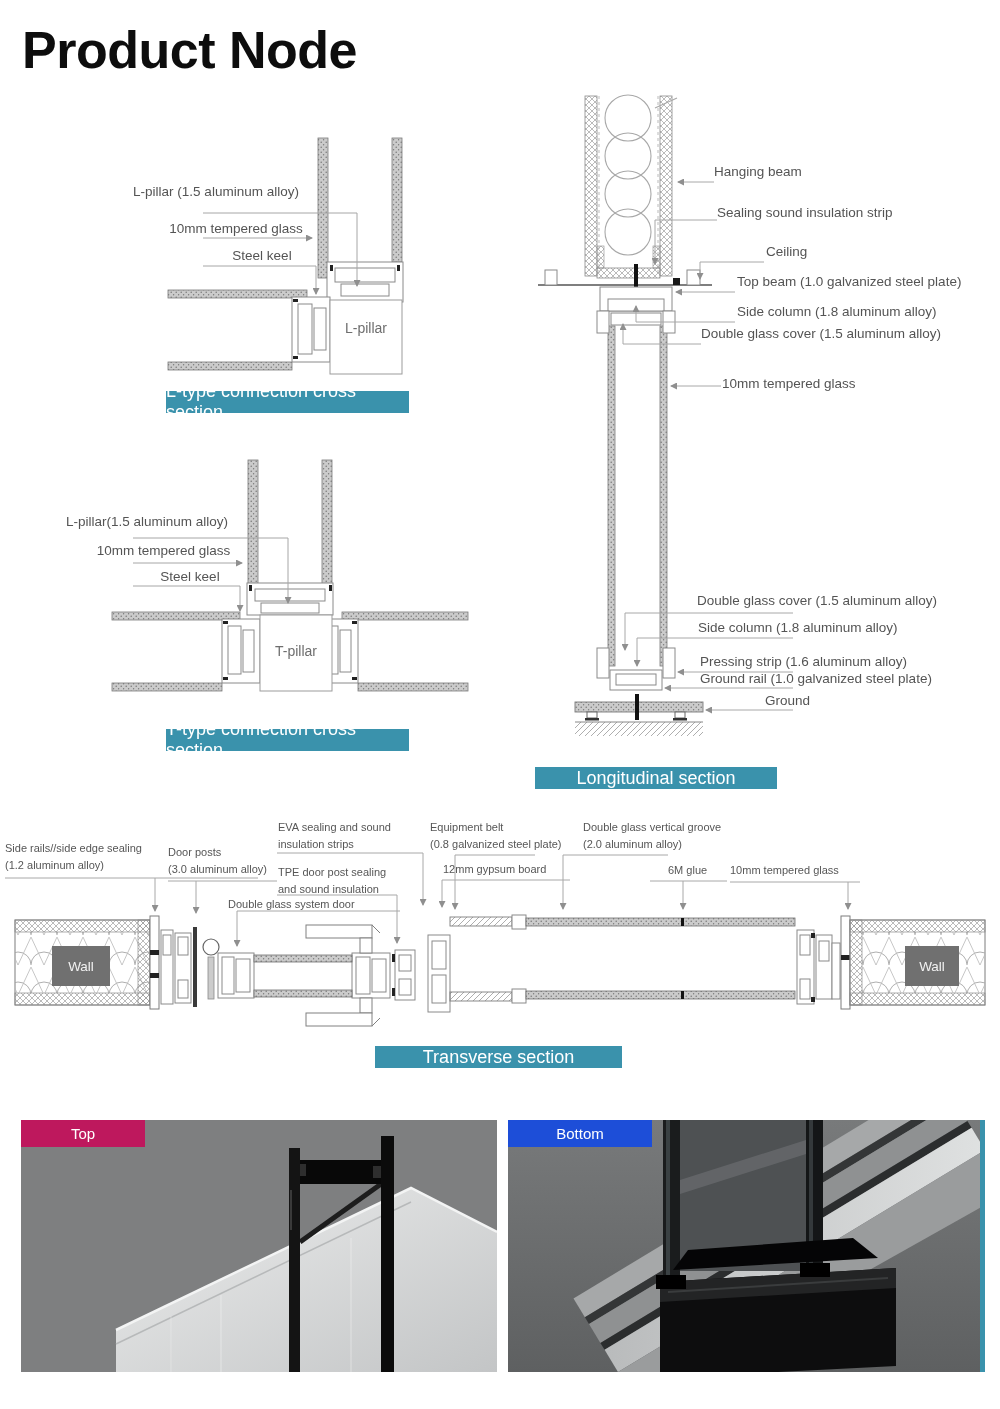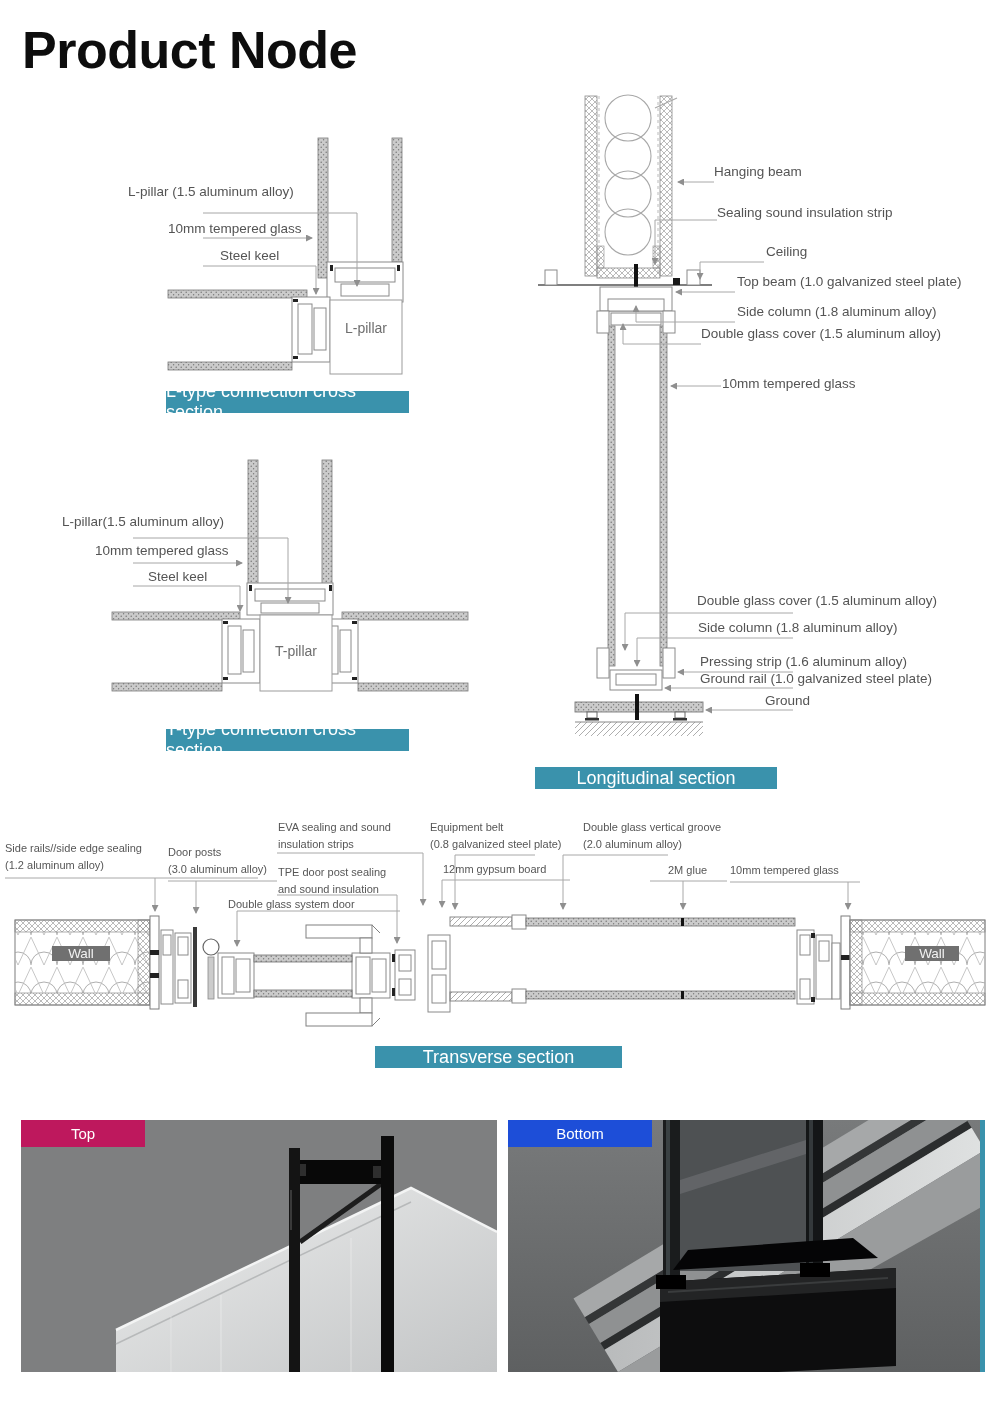--- a/index.html
+++ b/index.html
@@ -2,27 +2,27 @@
 <html><head>
 <meta charset="utf-8">
 <style>
   html,body{margin:0;padding:0;}
   body{width:1000px;height:1409px;position:relative;background:#ffffff;
        font-family:"Liberation Sans", sans-serif;overflow:hidden;}
   .abs{position:absolute;}
   #page-title{left:22px;top:20px;font-size:52px;font-weight:800;color:#0d0d0d;letter-spacing:-0.5px;z-index:3;}
   .lbl{position:absolute;font-size:13.5px;color:#545454;z-index:3;line-height:15px;white-space:nowrap;}
   .lbl-s{position:absolute;font-size:11px;color:#565656;z-index:3;line-height:16px;white-space:nowrap;}
-  .r{text-align:left;}
+  .r{text-align:center;}
   .pillar-name{position:absolute;font-size:14px;color:#6e6e6e;z-index:3;text-align:center;}
   .caption{position:absolute;height:22px;color:#ffffff;font-size:18px;display:flex;
            align-items:center;justify-content:center;z-index:3;}
   .badge{position:absolute;height:27px;color:#ffffff;font-size:15px;display:flex;
          align-items:center;justify-content:center;z-index:4;}
-  .wallbadge{position:absolute;width:58px;height:15px;color:#f2f2f2;font-size:13.5px;display:flex;
+  .wallbadge{position:absolute;width:58px;height:40px;color:#f2f2f2;font-size:13.5px;display:flex;
          align-items:center;justify-content:center;z-index:4;}
   svg.diag{position:absolute;z-index:1;overflow:visible;}
   .photo{position:absolute;z-index:1;}
 </style>
 </head>
 <body>
 
 <svg width="0" height="0" style="position:absolute" aria-hidden="true">
   <defs>
     <pattern id="pat-stip" width="5" height="5" patternUnits="userSpaceOnUse">
@@ -327,21 +327,21 @@
 <div class="lbl-s" style="left:278px;top:819px">EVA sealing and sound</div>
 <div class="lbl-s" style="left:278px;top:836px">insulation strips</div>
 <div class="lbl-s" style="left:278px;top:864px">TPE door post sealing</div>
 <div class="lbl-s" style="left:278px;top:881px">and sound insulation</div>
 <div class="lbl-s" style="left:228px;top:896px">Double glass system door</div>
 <div class="lbl-s" style="left:430px;top:819px">Equipment belt</div>
 <div class="lbl-s" style="left:430px;top:836px">(0.8 galvanized steel plate)</div>
 <div class="lbl-s" style="left:443px;top:861px">12mm gypsum board</div>
 <div class="lbl-s" style="left:583px;top:819px">Double glass vertical groove</div>
 <div class="lbl-s" style="left:583px;top:836px">(2.0 aluminum alloy)</div>
-<div class="lbl-s" style="left:668px;top:862px">2M glue</div>
+<div class="lbl-s" style="left:668px;top:862px">6M glue</div>
 <div class="lbl-s" style="left:730px;top:862px">10mm tempered glass</div>
 <div class="wallbadge" style="left:52px;top:946px;background:#707070">Wall</div>
 <div class="wallbadge" style="left:905px;top:946px;width:54px;background:#707070">Wall</div>
 <div class="caption" style="left:375px;top:1046px;width:247px;background:#3a92ac">Transverse section</div>
 
 <svg class="photo" style="left:21px;top:1120px" width="476" height="252" viewBox="0 0 476 252">
   <rect x="0" y="0" width="476" height="252" fill="#7e7f80"></rect>
   <polygon points="95,210 390,68 476,112 476,252 95,252" fill="url(#gGlass)"></polygon>
   <polyline points="95,224 390,82" stroke="#b7b9ba" stroke-width="1.5" fill="none"></polyline>
   <polyline points="95,210 390,68 476,112" stroke="#f3f4f4" stroke-width="2.5" fill="none"></polyline>

